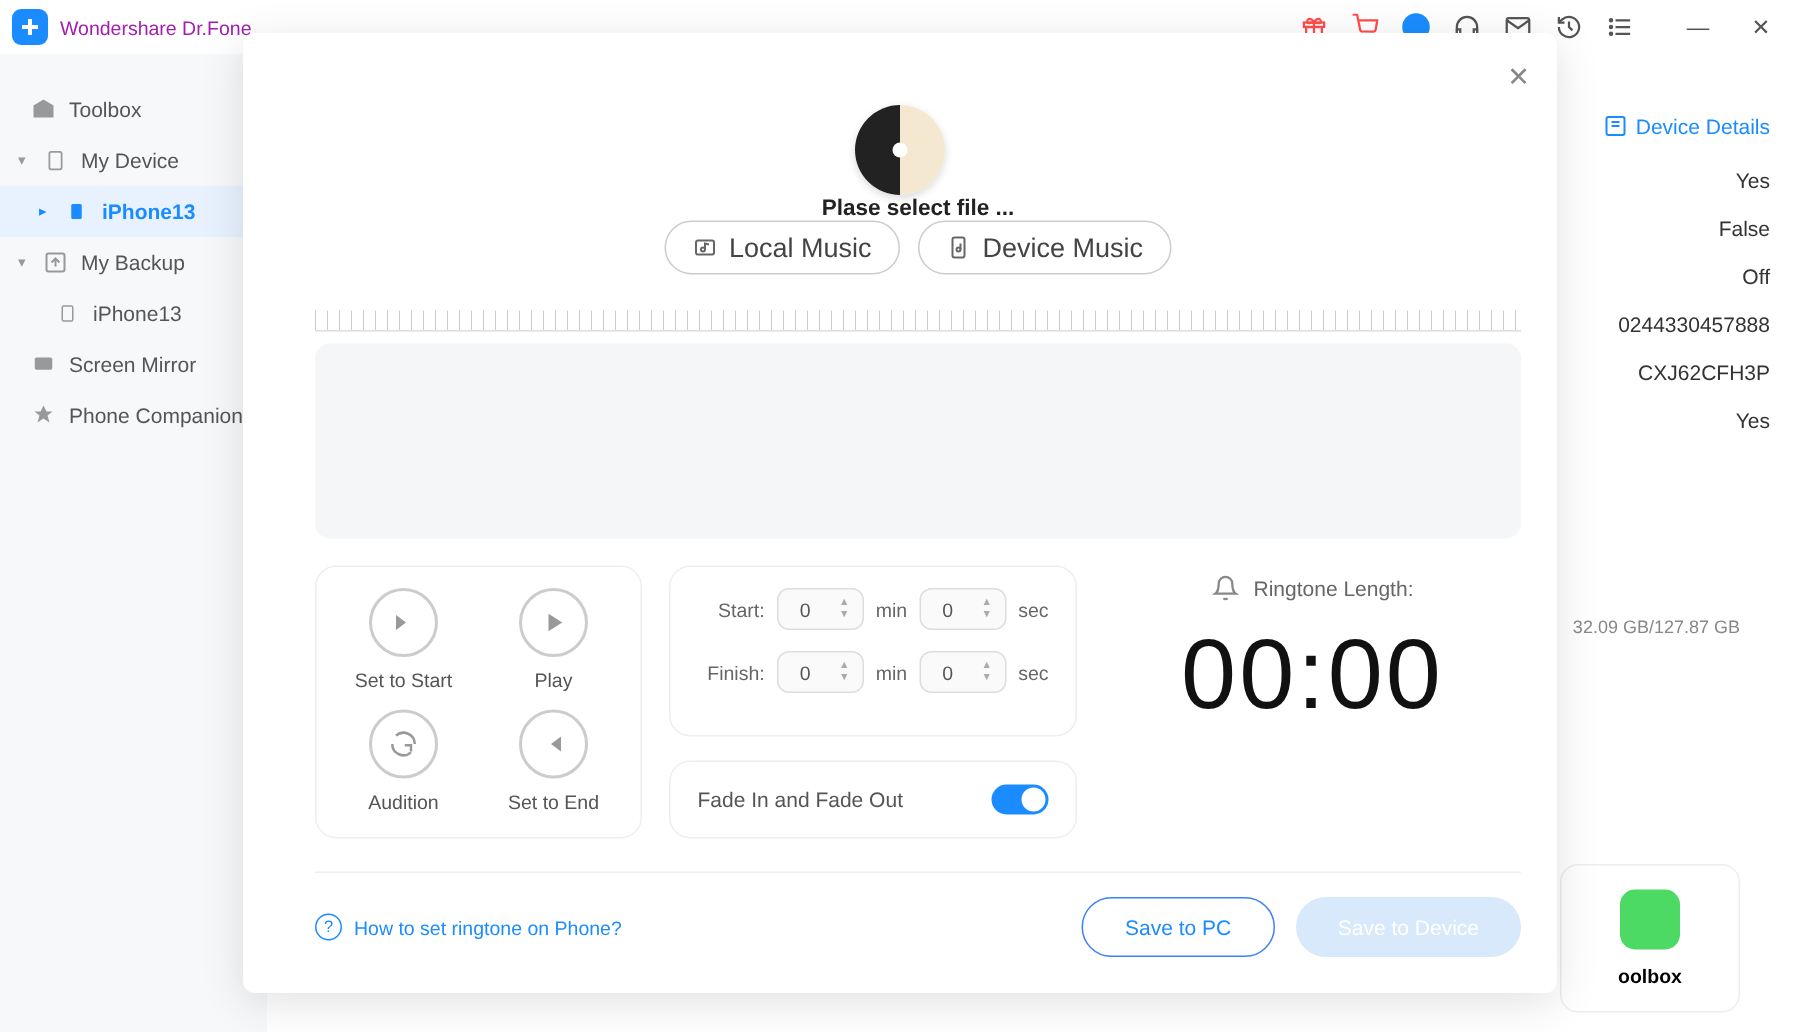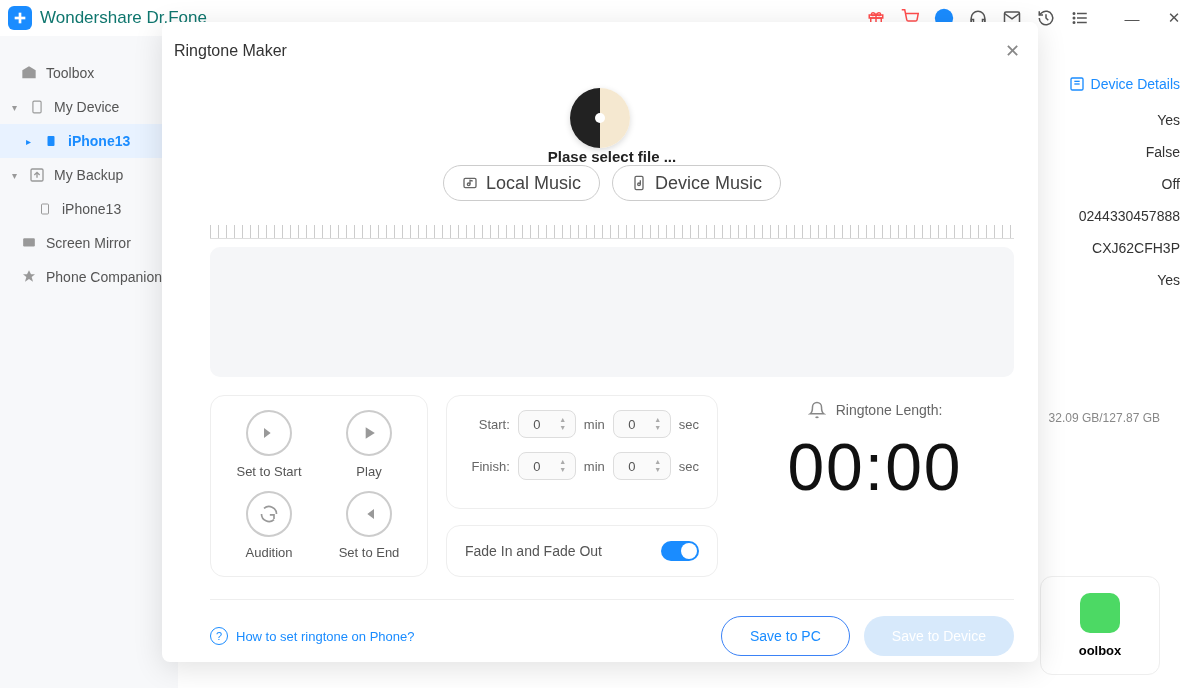--- a/index.html
+++ b/index.html
@@ -2,21 +2,21 @@
 <html><head>
 <meta charset="utf-8">
 <style>
 * { margin: 0; padding: 0; box-sizing: border-box; font-family: -apple-system, BlinkMacSystemFont, "Segoe UI", Arial, sans-serif; }
 body { background: #fff; width: 1200px; height: 688px; overflow: hidden; position: relative; }
 
 
 .titlebar { height: 36px; display: flex; align-items: center; padding: 0 8px; }
 .app-logo { width: 24px; height: 24px; background: #1a8cff; border-radius: 6px; display: flex; align-items: center; justify-content: center; margin-right: 8px; }
 .app-logo svg { width: 16px; height: 16px; }
-.app-title { font-size: 17px; color: #0f766e; }
+.app-title { font-size: 13px; color: #a21caf; }
 .titlebar-spacer { flex: 1; }
 .titlebar-icons { display: flex; gap: 14px; align-items: center; padding-right: 8px; }
 .titlebar-icons span { width: 20px; height: 20px; display: flex; align-items: center; justify-content: center; color: #555; cursor: pointer; }
 .win-ctrl { display: flex; gap: 22px; margin-left: 18px; }
 .win-ctrl span { cursor: pointer; color: #555; font-size: 15px; }
 
 
 .sidebar { position: absolute; left: 0; top: 36px; bottom: 0; width: 178px; background: #f7f8fa; padding-top: 20px; }
 .side-item { display: flex; align-items: center; height: 34px; padding: 0 10px 0 20px; font-size: 14px; color: #555; cursor: pointer; }
 .side-item.parent { padding-left: 12px; }
@@ -238,21 +238,20 @@
   </div>
   <div class="bg-storage">32.09 GB/127.87 GB</div>
   <div class="bg-tile" style="top:540px;">
     <div class="tileicon" style="background:#4cd964;"></div>
     <div style="font-size:13px; font-weight:600;">oolbox</div>
   </div>
 </div>
 
 <div class="modal">
   <div class="modal-close">✕</div>
-  <div class="modal-title">Ringtone Maker</div>
 
   <div class="file-row">
     <div class="disc"></div>
     <div class="file-label">Plase select file ...</div>
     <div class="src-btns">
       <div class="pill-btn">
         <svg viewBox="0 0 24 24" fill="none" stroke="#666" stroke-width="2">
             <rect x="3" y="5" width="18" height="14" rx="2"></rect>
             <circle cx="10" cy="14" r="2"></circle>
             <path d="M12 14V8l4 1"></path>

